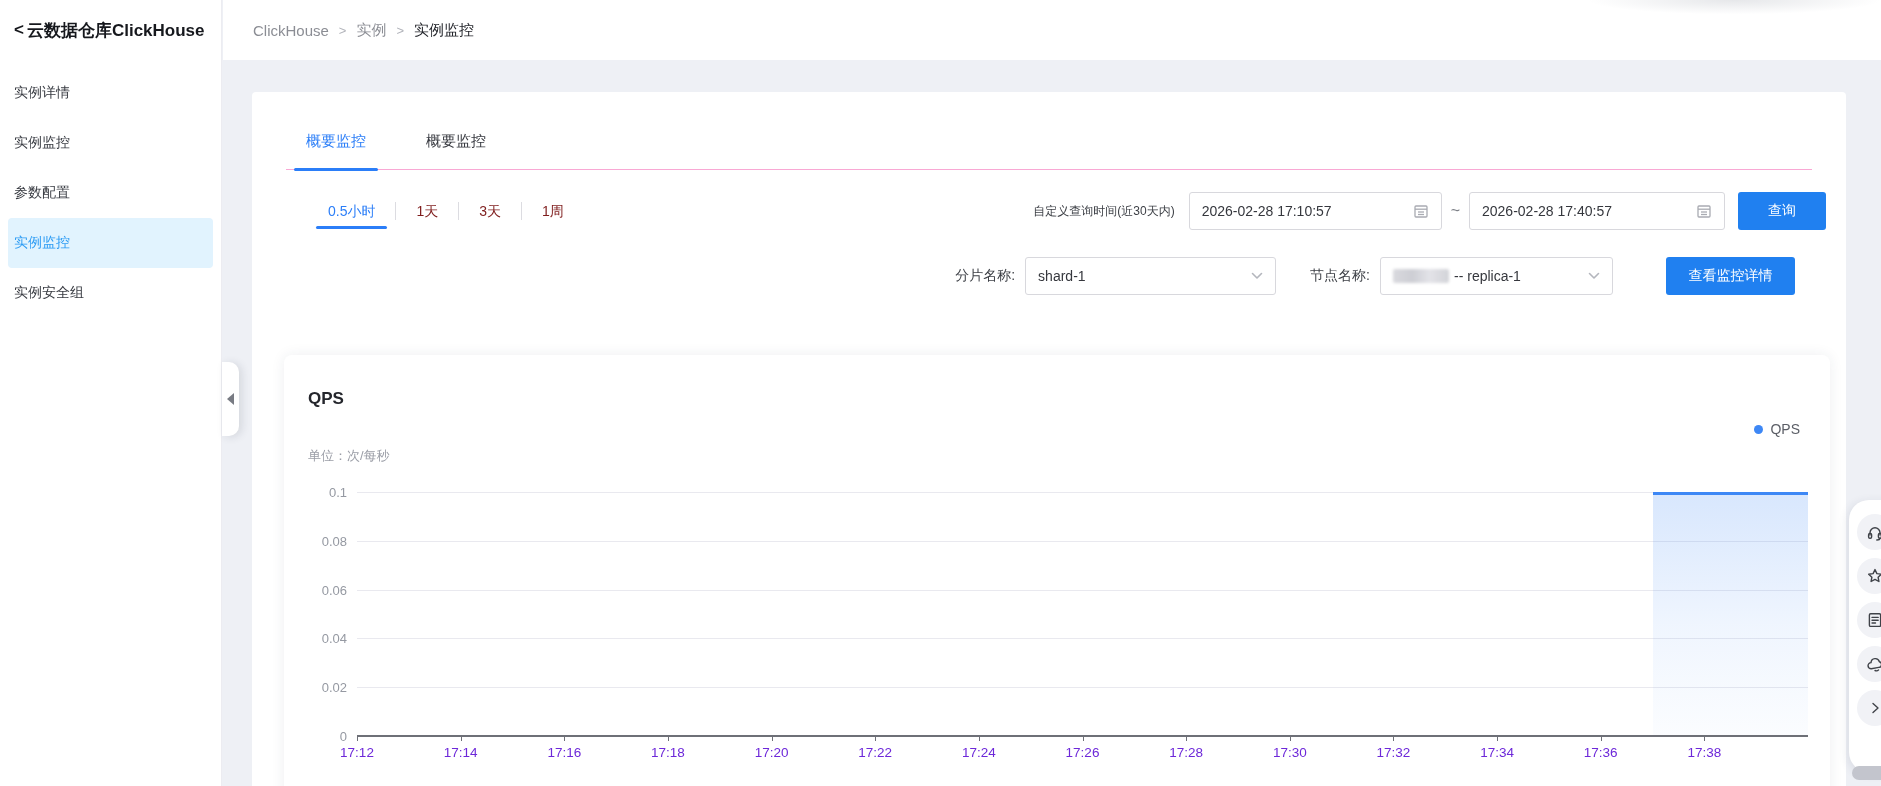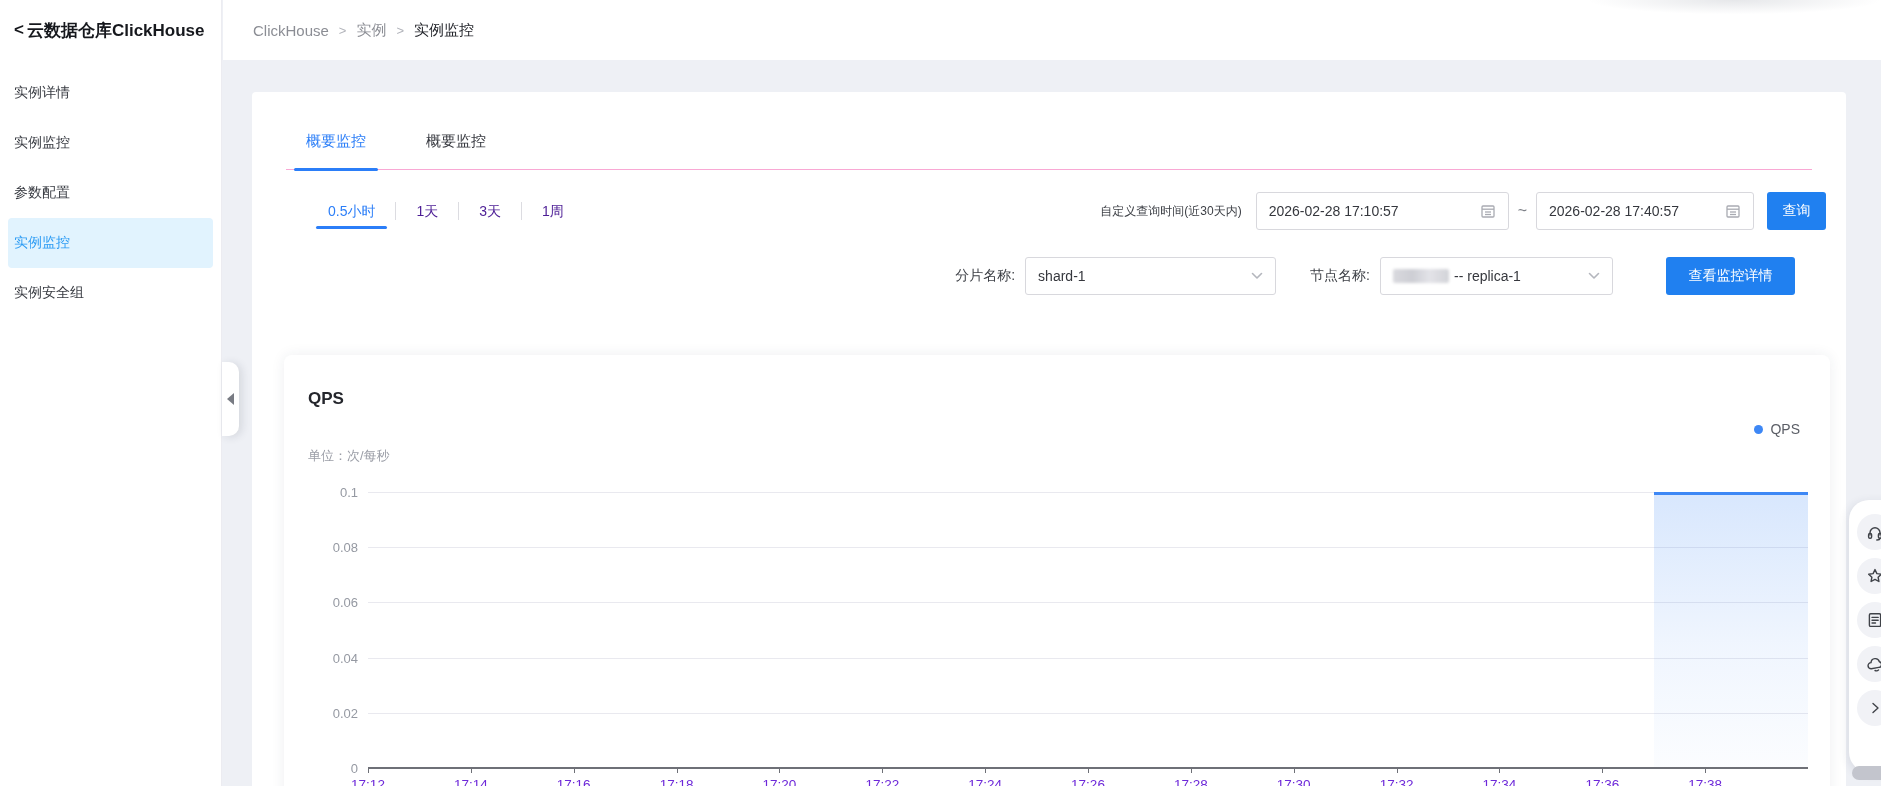--- a/index.html
+++ b/index.html
@@ -29,46 +29,46 @@
   .card { position:absolute; left:29px; top:32px; right:35px; height:900px; background:#fff; border-radius:4px; }
   
   .tabs { height:78px; margin:0 34px; border-bottom:1px solid #f9a8d4; display:flex; align-items:flex-end; gap:44px; }
   .tab { margin-left:12px; padding:0 8px 18px 8px; font-size:15px; color:#36383f; position:relative; cursor:pointer; }
   .tab + .tab { margin-left:0; }
   .tab.active { color:#2b7ef8; }
   .tab.active::after { content:""; position:absolute; left:-4px; right:-4px; bottom:-2px; height:3px; background:#2b7ef8; border-radius:2px; }
   
   .row1 { position:absolute; top:100px; left:0; right:0; height:38px; display:flex; align-items:center; }
   .time-group { margin-left:56px; display:flex; align-items:center; font-size:14px; }
-  .time-opt { padding:0 20px; height:38px; line-height:38px; color:#4c1d95; position:relative; cursor:pointer; white-space:nowrap; }
+  .time-opt { padding:0 20px; height:38px; line-height:38px; color:#7f1d1d; position:relative; cursor:pointer; white-space:nowrap; }
   .time-opt.active { color:#2b7ef8; }
   .time-opt.active::after { content:""; position:absolute; left:8px; right:8px; bottom:1px; height:3px; background:#2b7ef8; border-radius:2px; }
   .v-div { width:1px; height:18px; background:#dcdce1; }
   .query-group { margin-left:auto; margin-right:20px; display:flex; align-items:center; }
   .q-label { font-size:12px; color:#3c3f45; margin-right:14px; white-space:nowrap; }
   .date-input { width:253px; height:38px; border:1px solid #d8d8dd; border-radius:3px; background:#fff; display:flex; align-items:center; justify-content:space-between; padding:0 12px; font-size:14px; color:#35373d; cursor:pointer; }
   .tilde { color:#7d8087; margin:0 9px; }
   .btn-primary { height:38px; background:#2080f0; color:#fff; font-size:14px; border:none; border-radius:3px; cursor:pointer; display:flex; align-items:center; justify-content:center; white-space:nowrap; }
-  .btn-query { width:59px; margin-left:13px; }
+  .btn-query { width:88px; margin-left:13px; }
   .btn-detail { width:129px; }
   
   .row2 { position:absolute; top:165px; left:0; right:0; height:38px; display:flex; align-items:center; justify-content:flex-end; font-size:14px; padding-right:51px; }
   .f-label { color:#3c3f45; margin-right:10px; white-space:nowrap;margin-left:8px; }
   .select { border:1px solid #d8d8dd; border-radius:3px; height:38px; background:#fff; display:flex; align-items:center; justify-content:space-between; padding:0 12px; color:#35373d; cursor:pointer; }
   .select-shard { width:251px; margin-right:26px; }
   .select-node { width:233px; margin-right:53px;gap:12px; }
   .node-val { display:flex; align-items:center; gap:5px; }
   .redacted { width:56px; height:14px; border-radius:2px; background:linear-gradient(90deg,#d9d9de,#cdced4 35%,#e3e3e8 65%,#d2d3d8); filter:blur(1.6px); }
   
   .chart-card { position:absolute; top:263px; left:32px; right:16px; height:560px; background:#fff; border-radius:8px; box-shadow:0 0 14px rgba(40,50,80,.08); }
   .chart-title { position:absolute; top:34px; left:24px; font-size:17px; font-weight:bold; color:#24262c; }
   .legend { position:absolute; top:66px; right:30px; display:flex; align-items:center; gap:7px; font-size:14px; color:#5b5e66; }
   .legend-dot { width:9px; height:9px; border-radius:50%; background:#3d87f5; }
   .unit { position:absolute; top:92px; left:24px; font-size:13px; color:#9a9da6; }
-  .plot { position:absolute; left:84px; right:22px; top:137px; height:276px; }
+  .plot { position:absolute; left:73px; right:22px; top:137px; height:244px; }
   .gridline { position:absolute; left:0; right:0; height:1px; background:#e9e9ef; }
   .axis-x { position:absolute; left:0; right:0; bottom:-1px; height:2px; background:#6e7077; }
   .ylab { position:absolute; right:calc(100% + 10px); transform:translateY(-50%); font-size:13px; color:#9599a2; white-space:nowrap; }
   .xtick { position:absolute; top:100%; width:1px; height:5px; background:#6e7077; }
   .xlab { position:absolute; top:calc(100% + 9px); transform:translateX(-50%); font-size:13.5px; color:#6d28d9; white-space:nowrap;text-align:center; }
   .highlight { position:absolute; top:0; bottom:0; left:89.3%; right:0; border-top:3px solid #3d87f5;
     background:linear-gradient(180deg, rgba(61,135,245,.20), rgba(61,135,245,.08) 55%, rgba(61,135,245,.02)); }
   
   .float-panel { position:absolute; left:1849px; top:500px; width:46px; height:272px; background:#fff; border-radius:20px 0 0 20px; box-shadow:-2px 2px 10px rgba(40,50,80,.10); z-index:5; padding-top:6px; }
   .fbtn { width:36px; height:36px; border-radius:50%; background:#f1f2f6; margin:8px 0 8px 8px; display:flex; align-items:center; justify-content:center; cursor:pointer; }
@@ -139,21 +139,21 @@
         <div class="date-input">
           <span>2026-02-28 17:10:57</span>
           <svg class="cal" width="16" height="16" viewBox="0 0 16 16">
               <rect x="2" y="3" width="12" height="11" rx="1"></rect>
               <line x1="2" y1="6.2" x2="14" y2="6.2"></line>
               <line x1="5" y1="9" x2="11" y2="9"></line>
               <line x1="5" y1="11.5" x2="11" y2="11.5"></line>
             </svg>
         </div>
         <span class="tilde">~</span>
-        <div class="date-input" style="width:218px">
+        <div class="date-input" style="width:256px">
           <span>2026-02-28 17:40:57</span>
           <svg class="cal" width="16" height="16" viewBox="0 0 16 16">
               <rect x="2" y="3" width="12" height="11" rx="1"></rect>
               <line x1="2" y1="6.2" x2="14" y2="6.2"></line>
               <line x1="5" y1="9" x2="11" y2="9"></line>
               <line x1="5" y1="11.5" x2="11" y2="11.5"></line>
             </svg>
         </div>
         <button class="btn-primary btn-query">查询</button>
       </div>

